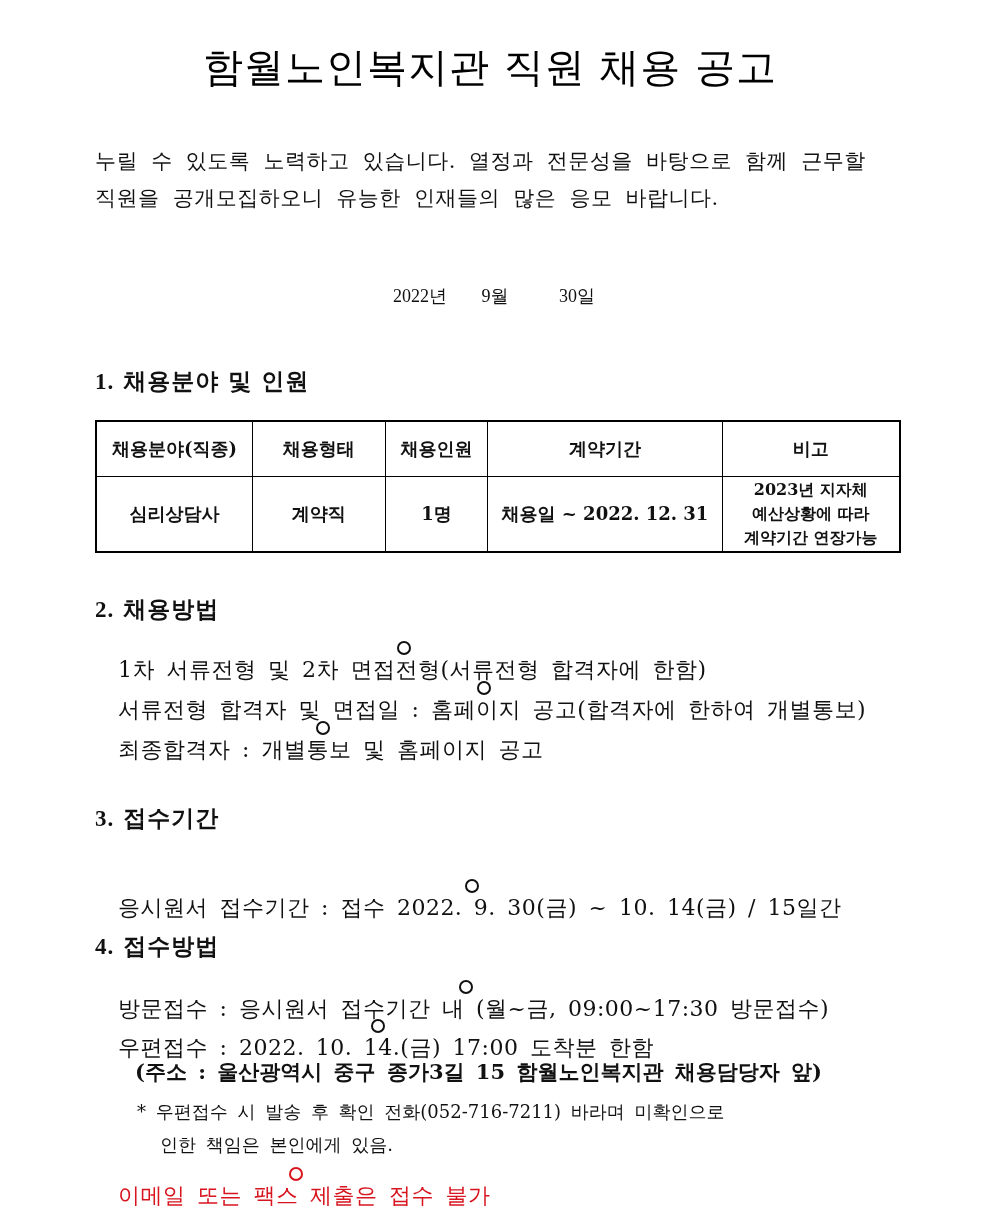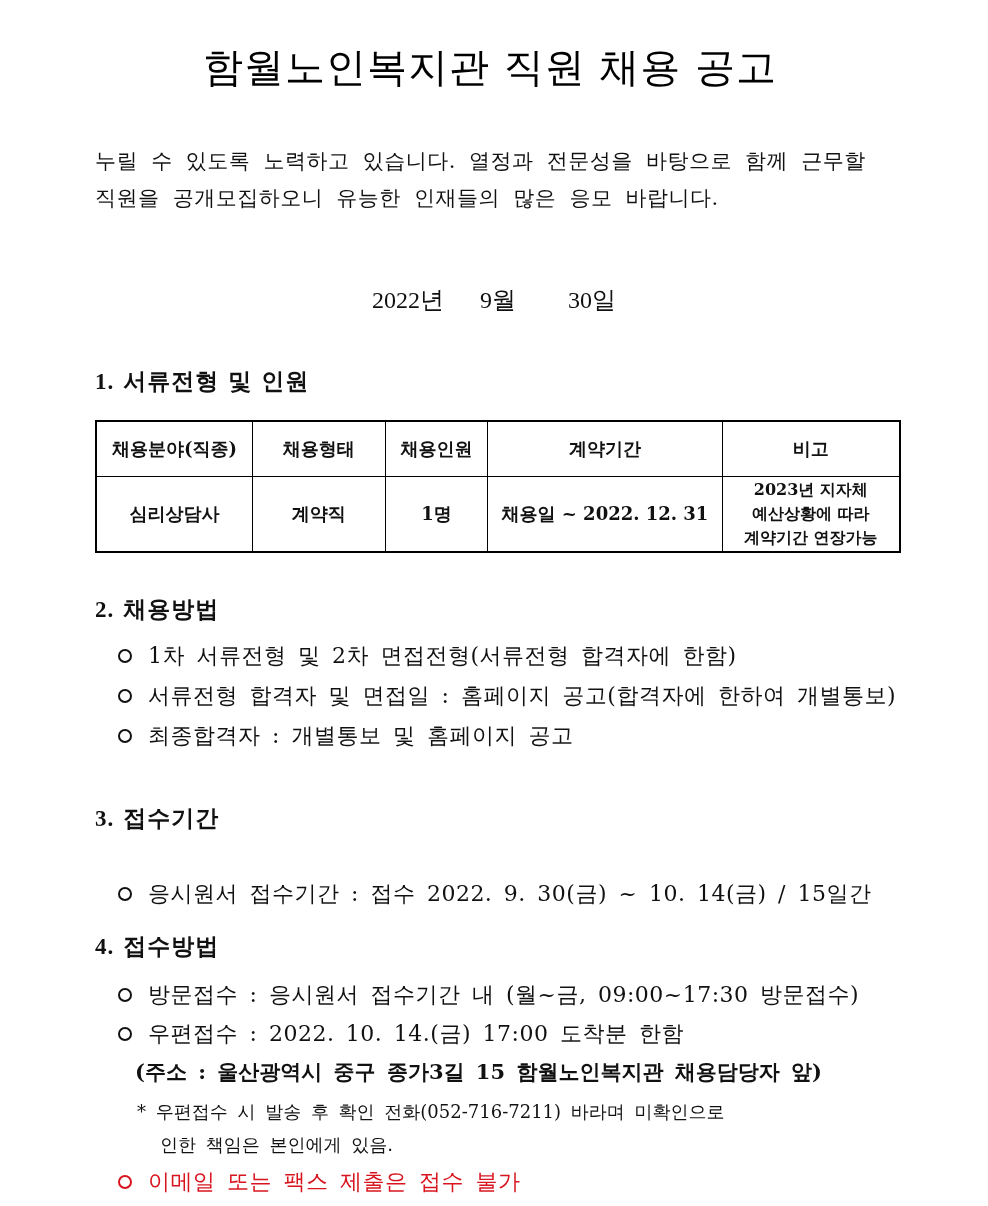--- a/index.html
+++ b/index.html
@@ -31,21 +31,21 @@
       line-height: 37px;
       text-align: justify;
       text-align-last: left;
       letter-spacing: 0.5px;
       word-spacing: 6px;
     }
     .intro .line { display: block; white-space: nowrap; }
     .date {
       left: 0; width: 988px; top: 284px;
       text-align: center;
-      font-size: 24px;
+      font-size: 18px;
       letter-spacing: 0px;
       word-spacing: 10px;
       font-family: "Liberation Serif", serif;
     }
     .date span { margin: 0 10px; }
     .section-head {
       left: 95px;
       font-size: 23px;
       font-weight: bold;
       letter-spacing: 1px;
@@ -79,20 +79,21 @@
     table.recruit td.bold { font-weight: bold; }
     table.recruit td.note { font-size: 16px; line-height: 24px; white-space: nowrap; }
     .bullet-row {
       left: 118px;
       font-size: 22px;
       letter-spacing: 0.5px;
       word-spacing: 4px;
       white-space: nowrap;
       display: flex;
       align-items: center;
+      flex-direction: column;
     }
     .circle {
       display: inline-block;
       width: 14px; height: 14px;
       border: 2px solid #111;
       border-radius: 50%;
       margin-right: 16px;
       box-sizing: border-box;
     }
     .red { color: #d8141e; }
@@ -124,21 +125,21 @@
   </div>
 
   <div class="abs date">
     <span>2022년</span>
     <span>9월</span>
     <span style="margin-left:26px;">30일</span>
   </div>
 
   <div class="abs section-head" style="top:366px;">
     <span class="num">1.</span>
-    <span>서류전형 및 인원</span>
+    <span>채용분야 및 인원</span>
   </div>
 
   <table class="recruit">
     <colgroup>
       <col style="width:157px">
       <col style="width:133px">
       <col style="width:103px">
       <col style="width:235px">
       <col style="width:178px">
     </colgroup>

